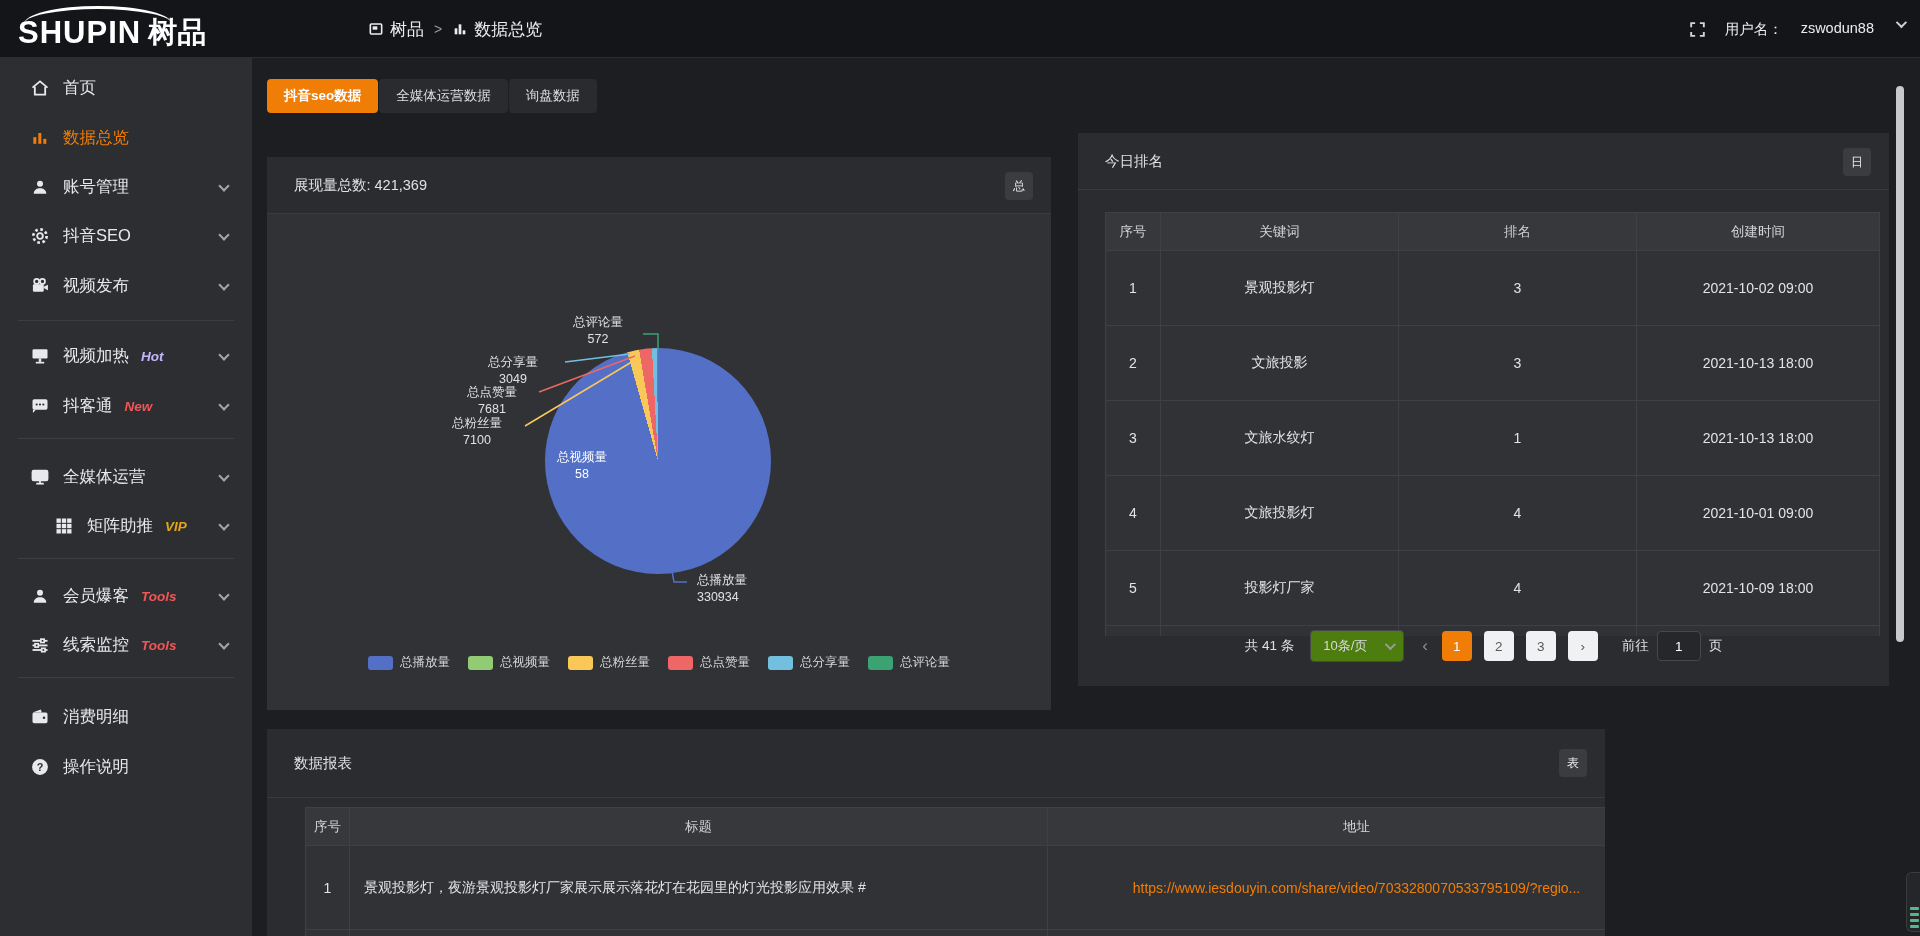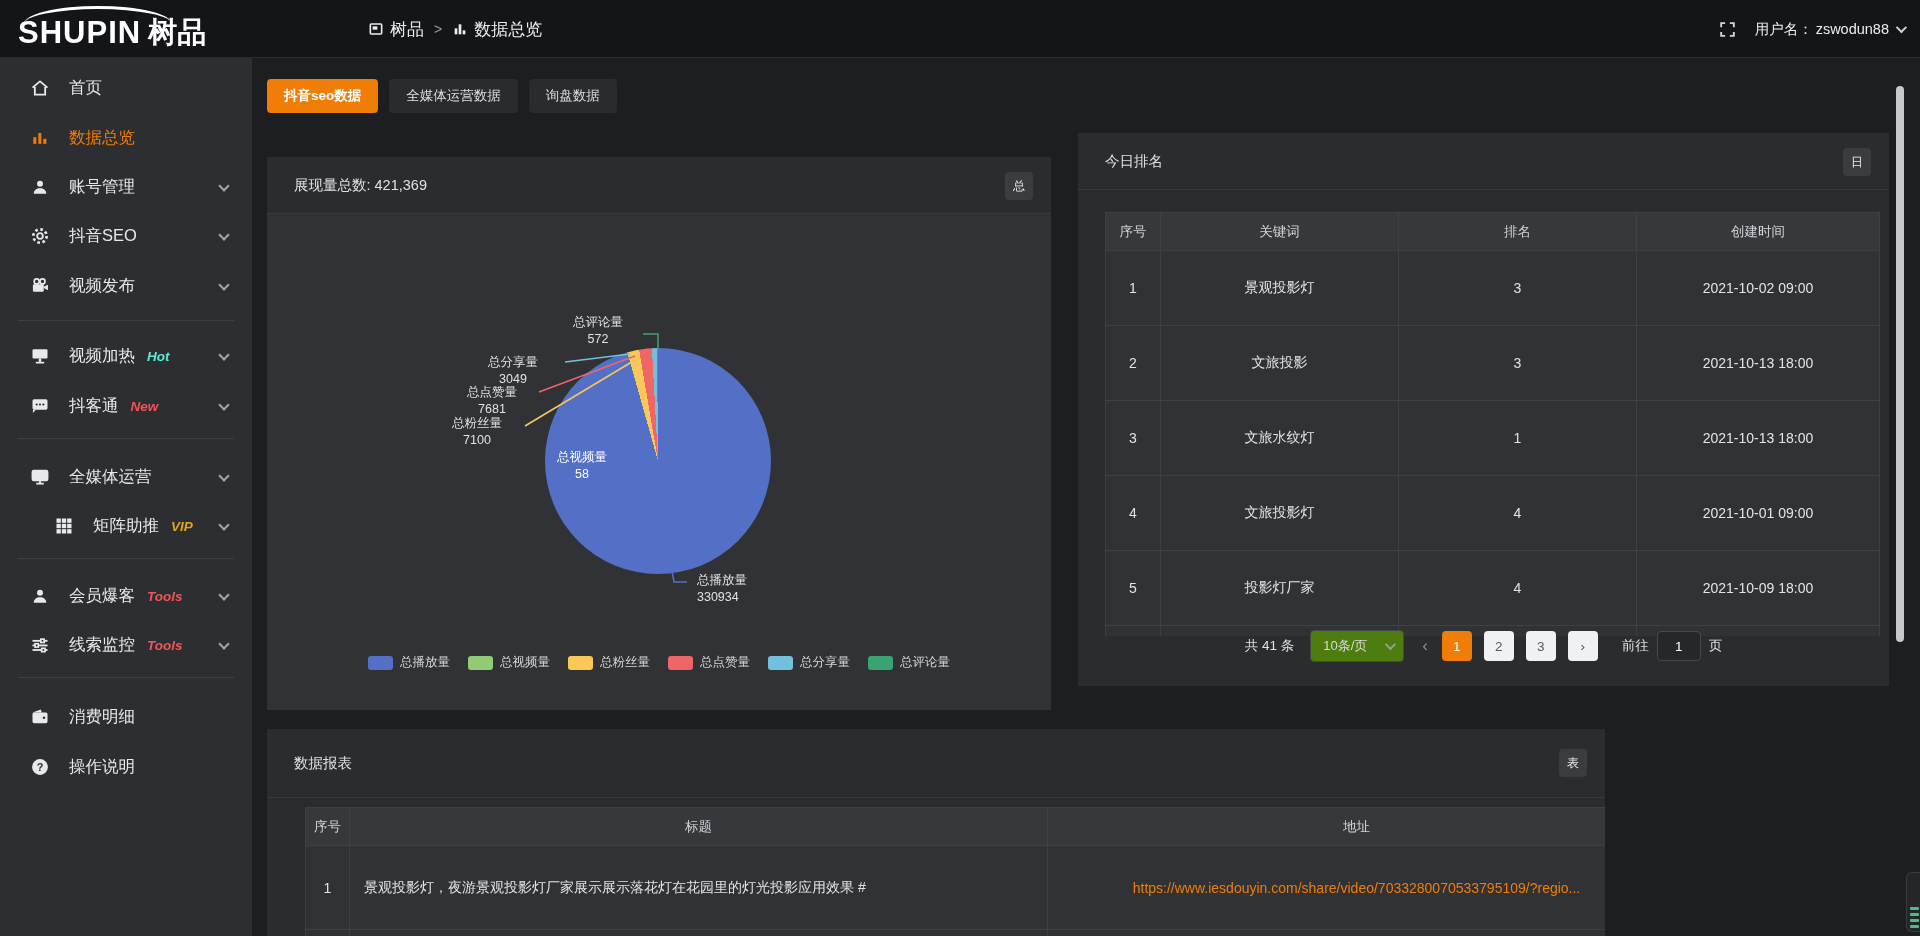--- a/index.html
+++ b/index.html
@@ -10,35 +10,35 @@
   .topbar { position:absolute; left:0; top:0; width:1920px; height:58px; background:#141519; border-bottom:1px solid #2b2c30; z-index:5; }
   .logo { position:absolute; left:18px; top:5px; height:48px; display:flex; align-items:center; }
   .logo-arc { position:absolute; left:6px; top:1px; width:148px; height:18px; border:3px solid #fff; border-bottom:none; border-left:none; border-right:none; border-radius:50% 50% 0 0 / 100% 100% 0 0; }
   .logo-en { font-size:31px; font-weight:800; letter-spacing:1px; color:#fff; padding-top:8px; }
   .logo-zh { font-size:29px; font-weight:800; color:#fff; margin-left:7px; padding-top:8px; }
   .breadcrumb { position:absolute; left:368px; top:0; height:58px; display:flex; align-items:center; gap:10px; font-size:17px; color:#ededef; }
   .crumb { display:flex; align-items:center; gap:6px; cursor:pointer; }
   .crumb-sep { color:#9a9b9f; font-size:14px; }
   .topbar-right { position:absolute; right:16px; top:0; height:58px; display:flex; align-items:center; gap:18px; }
   .fullscreen-btn { width:19px; height:19px; cursor:pointer; }
-  .username { font-size:14.5px; color:#ebecee; display:flex; align-items:center; gap:7px; cursor:pointer; }
+  .username { font-size:14.5px; color:#ebecee; display:flex; align-items:flex-start; gap:22px; cursor:pointer; }
   .caret-down { width:8px; height:8px; border-right:2px solid #cfd0d3; border-bottom:2px solid #cfd0d3; transform:rotate(45deg) translateY(-2px); }
 
   
   .sidebar { position:absolute; left:0; top:58px; width:252px; bottom:0; background:#2c2e32; }
   .side-item { position:absolute; left:0; width:252px; height:50px; display:flex; align-items:center; cursor:pointer; }
   .side-item .ico { width:20px; height:20px; margin-left:30px; flex:none; }
-  .side-item .lbl { margin-left:19px; font-size:16.5px; color:#e8e9eb; }
+  .side-item .lbl { margin-left:13px; font-size:16.5px; color:#e8e9eb; }
   .side-item.active .lbl { color:#f07d05; }
   .side-badge { margin-left:12px; font-size:13.5px; font-weight:bold; font-style:italic; }
   .side-chevron { position:absolute; right:24px; width:8px; height:8px; border-right:2px solid #a4a5a9; border-bottom:2px solid #a4a5a9; transform:rotate(45deg); margin-top:-3px; }
   .side-divider { position:absolute; left:18px; right:18px; height:1px; background:#3c3e42; }
 
   
-  .tabs { position:absolute; left:267px; top:79px; display:flex; gap:11px; }
+  .tabs { position:absolute; left:267px; top:79px; display:flex; gap:1px; }
   .tab { height:34px; padding:0 17px; border-radius:4px; font-size:13.5px; display:flex; align-items:center; background:#2a2b2e; color:#dedfe1; cursor:pointer; }
   .tab.active { background:#f07d05; color:#fff; font-weight:bold; }
 
   
   .panel { position:absolute; background:#2b2c2f; }
   .panel-header { position:relative; height:57px; border-bottom:1px solid #3a3b3f; }
   .panel-title { position:absolute; left:27px; top:0; line-height:57px; font-size:14.5px; color:#e0e1e3; }
   .corner-btn { position:absolute; right:18px; top:15px; width:28px; height:28px; background:#3b3c40; border-radius:4px; color:#e9eaec; font-size:12px; display:flex; align-items:center; justify-content:center; cursor:pointer; }
 
   .panel-impressions { left:267px; top:133px; width:784px; height:553px;margin-top:24px; }
@@ -194,21 +194,21 @@
   <div class="side-divider" style="top:262px;"></div>
   <div class="side-item" style="top:273px;">
     <span class="ico">
         <svg width="20" height="20" viewBox="0 0 24 24" fill="#e8e9eb">
           <rect x="3" y="4" width="18" height="11" rx="1.5"></rect>
           <rect x="10.5" y="15" width="3" height="4"></rect>
           <rect x="7" y="19" width="10" height="2"></rect>
         </svg>
       </span>
     <span class="lbl">视频加热</span>
-    <span class="side-badge" style="color: #5eead4;">Hot</span>
+    <span class="side-badge" style="color: #c4b5fd;">Hot</span>
     <span class="side-chevron"></span>
   </div>
   <div class="side-item" style="top:323px;">
     <span class="ico">
         <svg width="20" height="20" viewBox="0 0 24 24">
           <rect x="3" y="4" width="18" height="12.5" rx="2" fill="#e8e9eb"></rect>
           <path d="M7 16.5l-3.5 4v-4z" fill="#e8e9eb"></path>
           <circle cx="8" cy="10.2" r="1.3" fill="#2c2e32"></circle>
           <circle cx="12" cy="10.2" r="1.3" fill="#2c2e32"></circle>
           <circle cx="16" cy="10.2" r="1.3" fill="#2c2e32"></circle>

